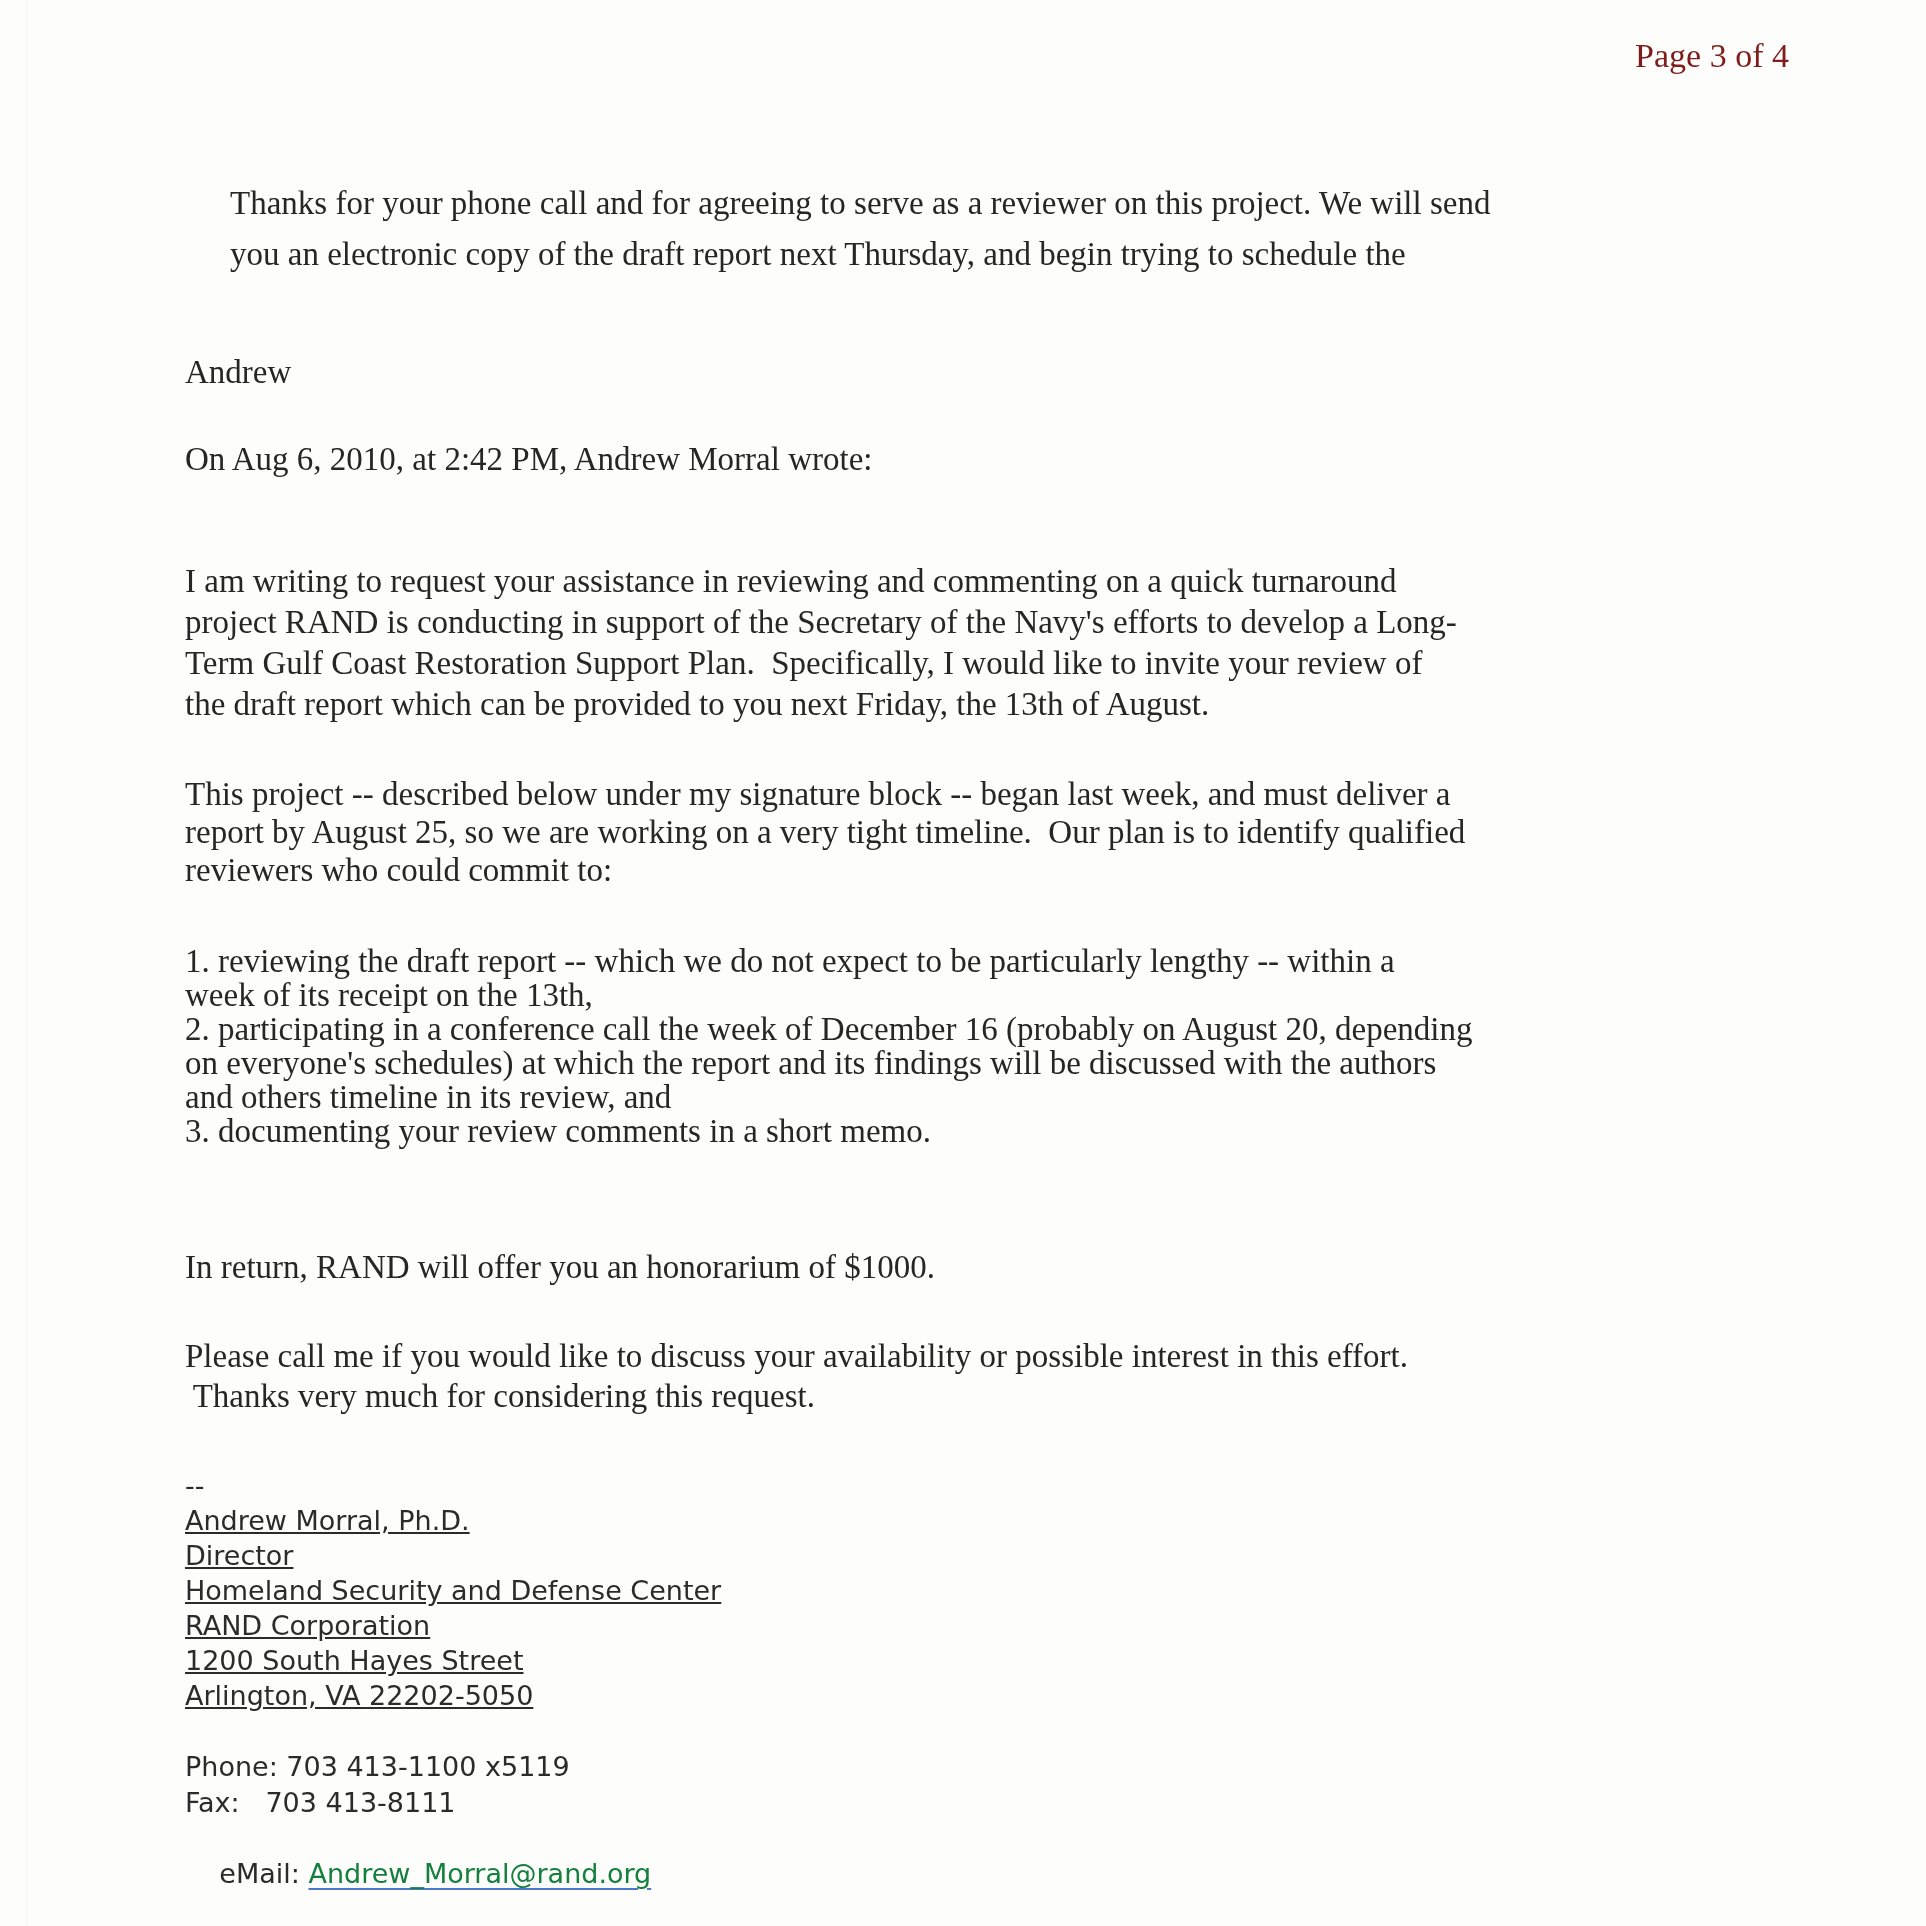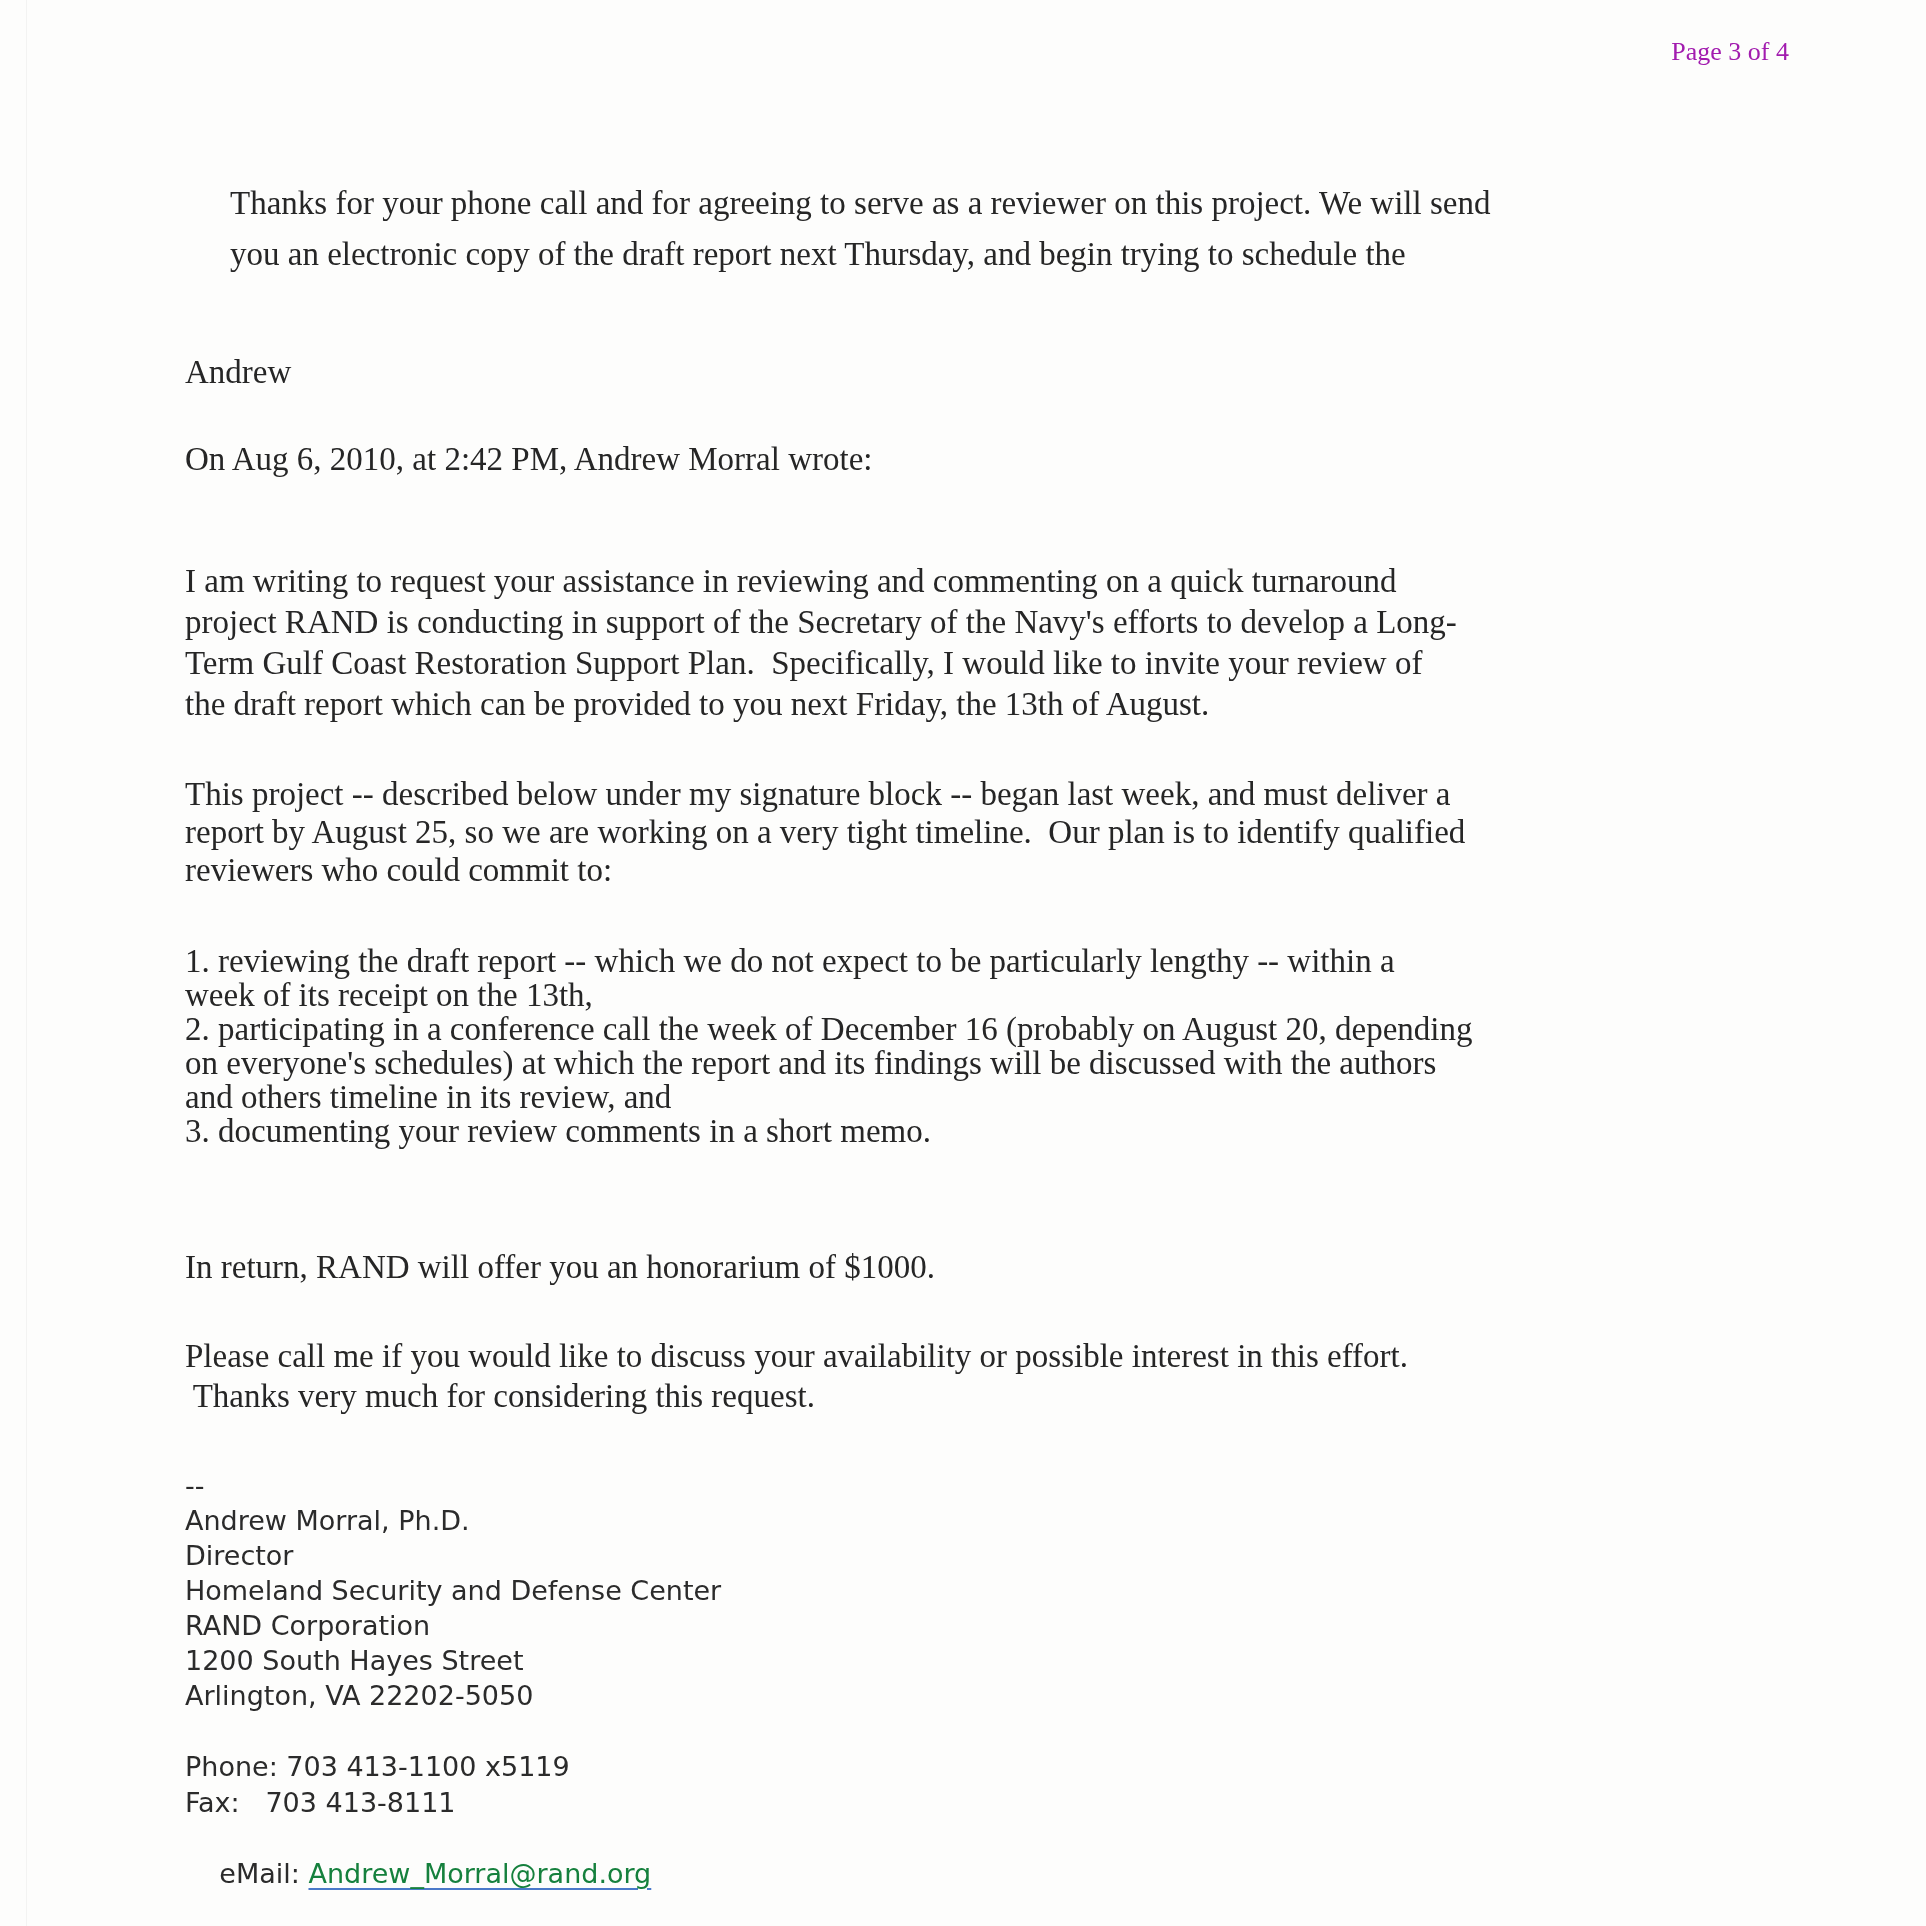--- a/index.html
+++ b/index.html
@@ -18,21 +18,21 @@
     background: rgba(0,0,0,0.04);
   }
   .blk { position: absolute; left: 185px; }
   .serif { font-family: "Liberation Serif", "DejaVu Serif", serif; }
   .sans  { font-family: "DejaVu Sans", "Liberation Sans", sans-serif; color: #2b2b2b; }
   .tline { white-space: pre; }
   .body-size   { font-size: 33px; line-height: 41px; }
   .p1-space    { line-height: 51px; margin-left: 45px; }
   .list-space  { line-height: 34px; }
   .sig-size    { font-size: 27px; line-height: 35px; }
-  .page-ind { font-size: 26px; color: #a21caf; white-space: pre; }
+  .page-ind { font-size: 34px; color: #7f1d1d; white-space: pre; }
   a.doclink {
     color: #15803d;
     text-decoration: underline;
     text-decoration-color: #4a79c9;
     text-decoration-thickness: 1.9px;
     text-underline-offset: 5.4px;
     cursor: pointer;
   }
   .email-line { white-space: pre; }
 </style>
@@ -78,21 +78,21 @@
 
   <div class="blk serif body-size" style="top:1247px;">In return, RAND will offer you an honorarium of $1000.</div>
 
   <div class="blk serif body-size" style="top:1336px; line-height:40px;">
       <div class="tline">Please call me if you would like to discuss your availability or possible interest in this effort.</div>
       <div class="tline"> Thanks very much for considering this request.</div>
     </div>
 
   <div class="blk sans sig-size" style="top:1468px;">--</div>
 
-  <div class="blk sans sig-size" style="top:1503px;">
+  <div class="blk sans sig-size" style="top:1503px;text-decoration:underline;">
       <div class="tline">Andrew Morral, Ph.D.</div>
       <div class="tline">Director</div>
       <div class="tline">Homeland Security and Defense Center</div>
       <div class="tline">RAND Corporation</div>
       <div class="tline">1200 South Hayes Street</div>
       <div class="tline">Arlington, VA 22202-5050</div>
     </div>
 
   <div class="blk sans sig-size email-line" style="top:1749px;">Phone: 703 413-1100 x5119</div>
 

